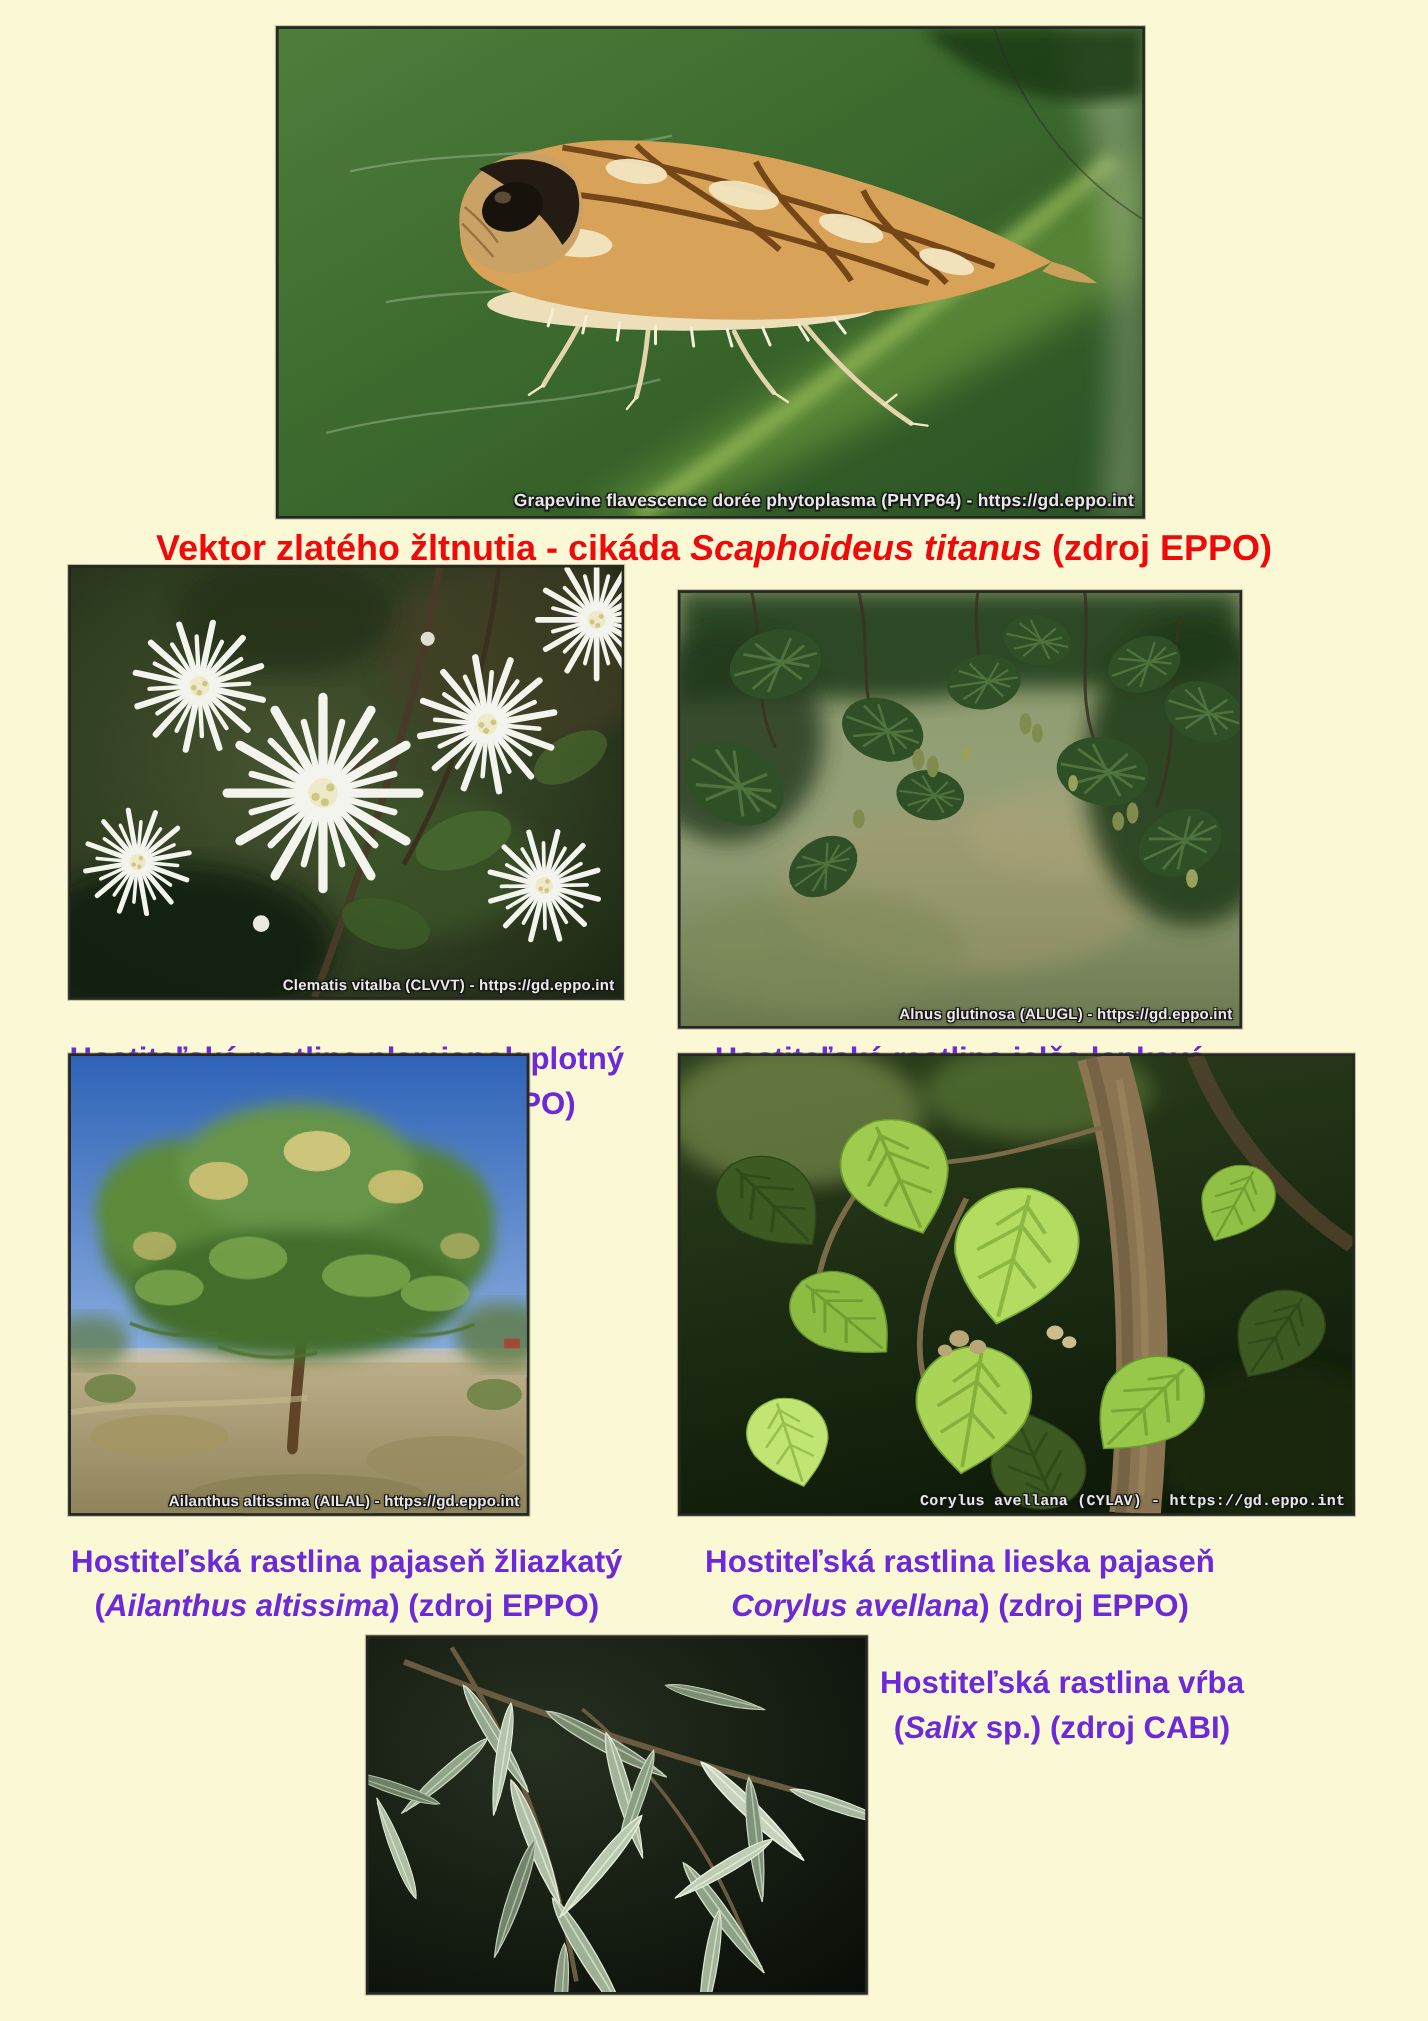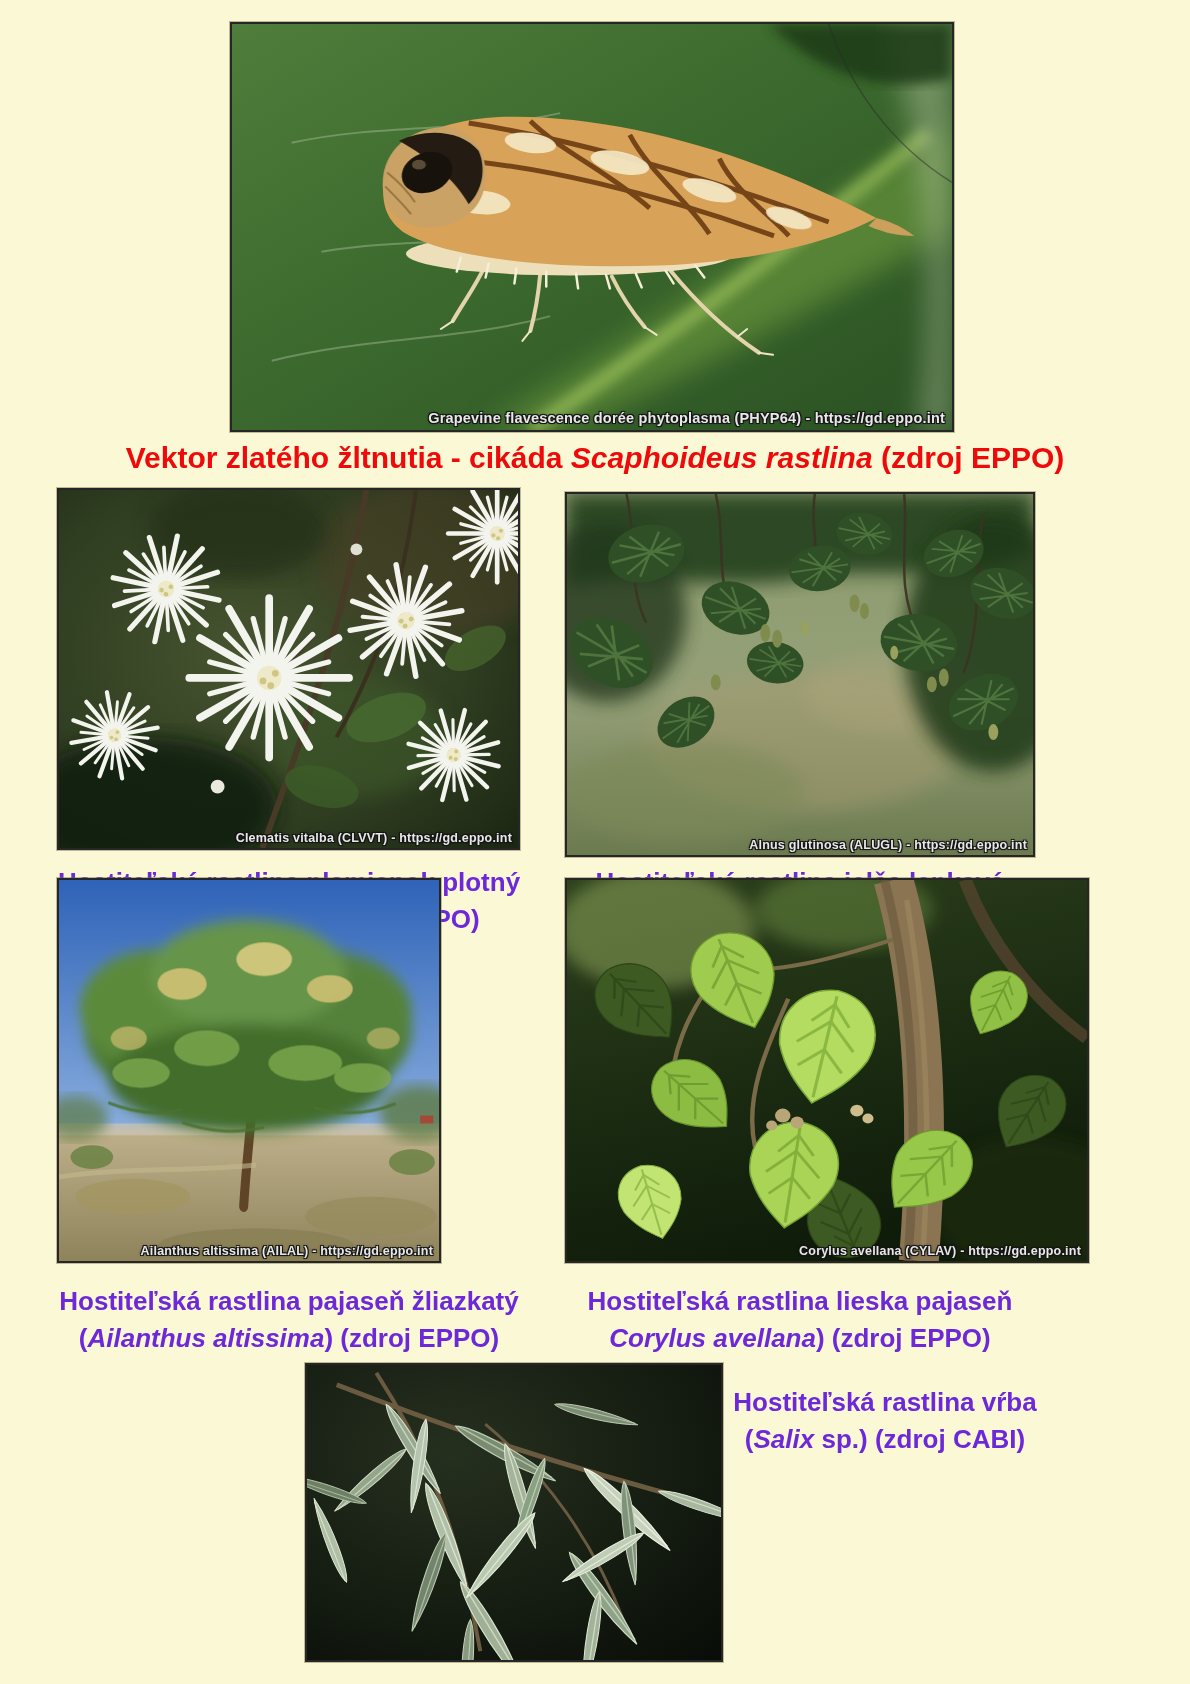--- a/index.html
+++ b/index.html
@@ -16,26 +16,26 @@
   .watermark.hero-wm { font-size:14.5px; right:7px; bottom:4px; }
 
   .title { position:absolute; left:0; top:441px; width:100%; text-align:center;
     color:#EE0A0A; font-size:30px; font-weight:bold; white-space:nowrap; }
   .title i { font-style:italic; }
 
   .caption { position:absolute; text-align:center; font-size:26px; font-weight:bold; color:#6d28d9; line-height:37px; white-space:nowrap; }
   .caption i { font-style:italic; }
 
   #fig-hero      { left:230px; top:22px;   width:724px; height:410px; }
-  #fig-clematis  { left:57px;  top:488px;  width:463px; height:362px; }
+  #fig-clematis  { left:57px;  top:471px;  width:463px; height:362px; }
   #fig-alnus     { left:565px; top:492px;  width:470px; height:365px; }
   #cap-clematis  { left:14px;  top:864px;  width:550px; }
   #cap-alnus     { left:525px; top:864px;  width:550px; }
   #fig-ailanthus { left:57px;  top:878px;  width:384px; height:385px; }
-  #fig-corylus   { left:565px; top:878px;  width:524px; height:385px; }
+  #fig-corylus   { left:565px; top:878px;  width:564px; height:385px;font-family:Liberation Mono, monospace; }
   #cap-ailanthus { left:14px;  top:1283px; width:550px; }
   #cap-corylus   { left:525px; top:1283px; width:550px; }
   #fig-salix     { left:305px; top:1363px; width:418px; height:299px; }
   #cap-salix     { left:705px; top:1384px; width:360px; }
 </style>
 </head>
 <body>
 
 <div class="page">
 
@@ -114,21 +114,21 @@
           <path d="M406,252 l6,14"></path>
             <path d="M436,249 l8,13"></path>
             <path d="M466,244 l9,12"></path>
         </g>
       </g>
     </svg>
     <div class="watermark hero-wm">Grapevine flavescence dorée phytoplasma (PHYP64) - https://gd.eppo.int</div>
   </div>
 
   <div class="title">
-    <span>Vektor zlatého žltnutia - cikáda </span><i>Scaphoideus rastlina</i><span> (zdroj EPPO)</span>
+    <span>Vektor zlatého žltnutia - cikáda </span><i>Scaphoideus titanus</i><span> (zdroj EPPO)</span>
   </div>
 
   <div class="figure" id="fig-clematis">
     <svg viewBox="0 0 463 362" preserveAspectRatio="none" aria-hidden="true">
       <defs>
         <radialGradient id="clemBg" cx="0.4" cy="0.45" r="0.9">
           <stop offset="0" stop-color="#465430"></stop>
             <stop offset="0.55" stop-color="#2e3c20"></stop>
             <stop offset="1" stop-color="#16200f"></stop>
         </radialGradient>

